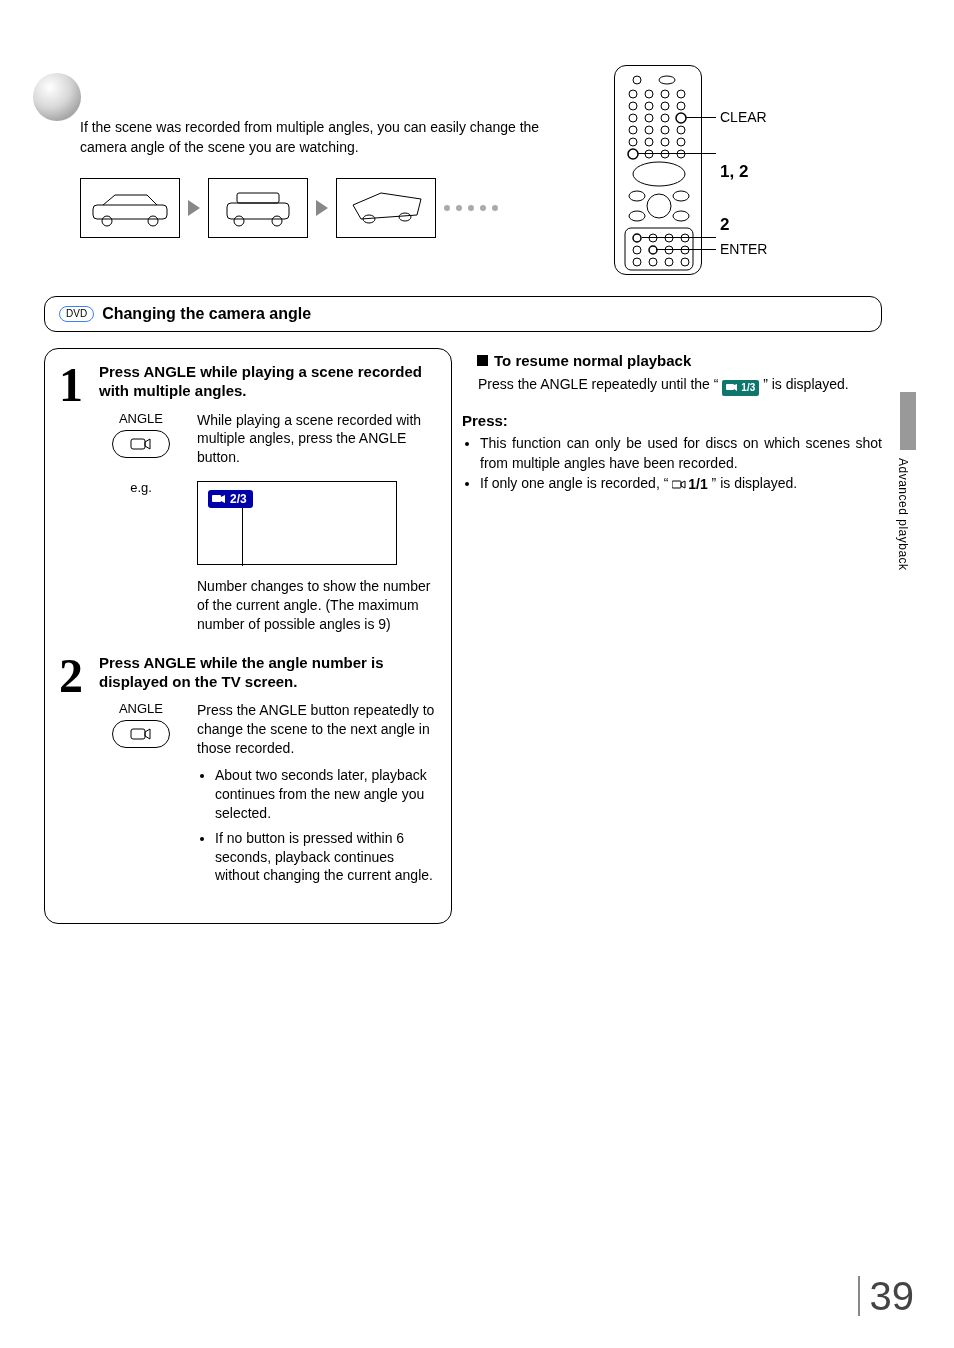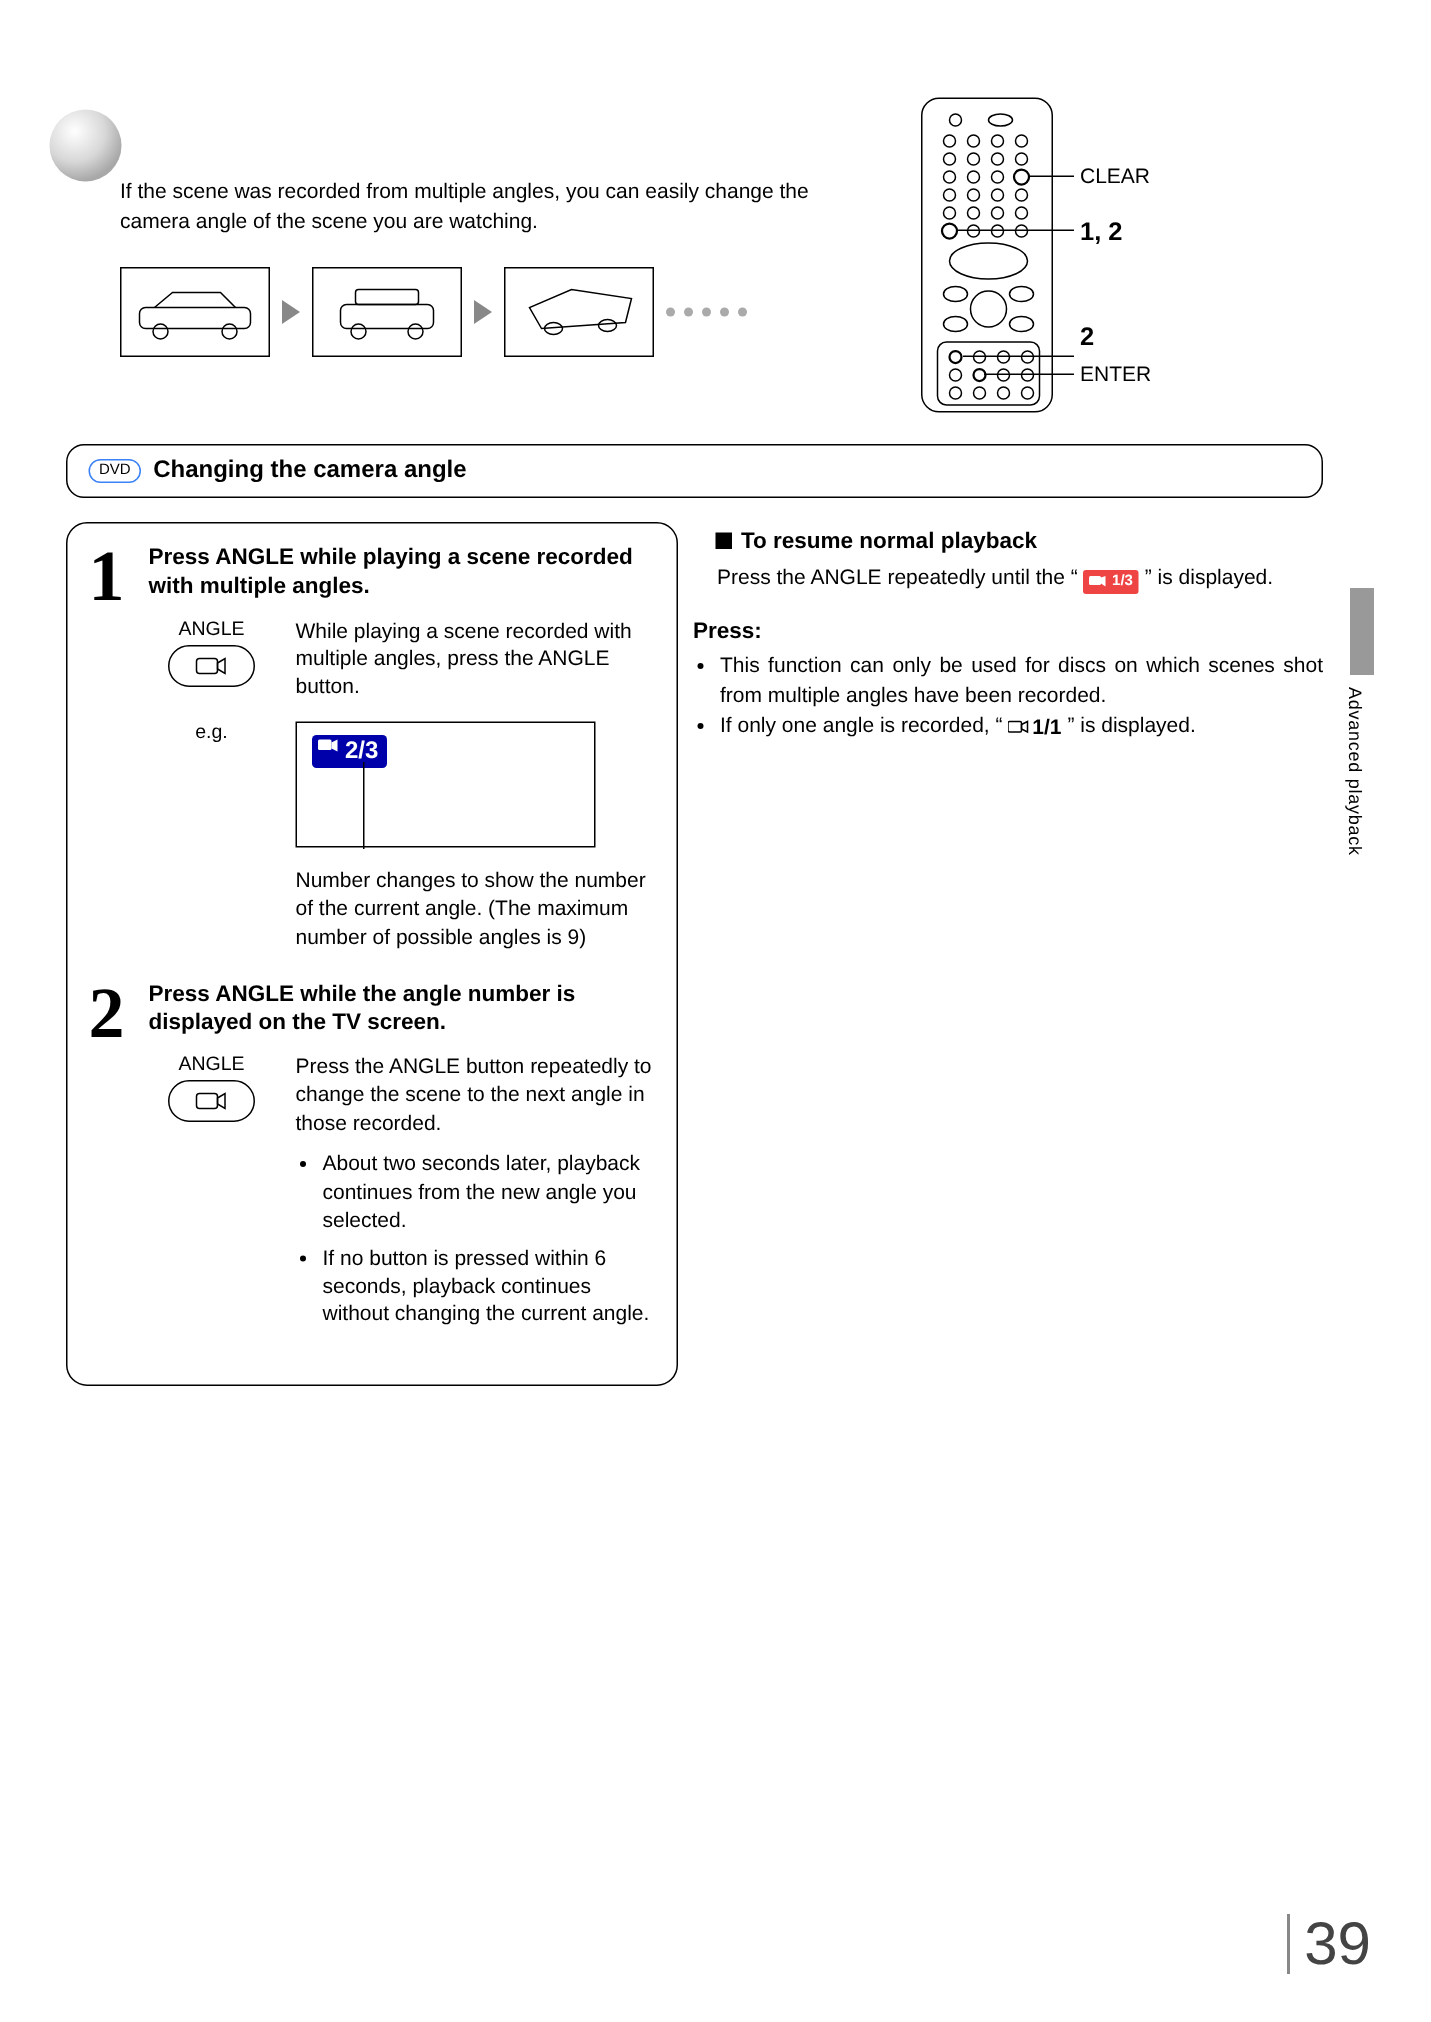--- a/index.html
+++ b/index.html
@@ -28,31 +28,31 @@
   .step-num { font-size: 48px; font-weight: 900; line-height: 0.9; font-family: "Times New Roman", serif; width: 34px; }
   .step-body { flex: 1; }
   .step-head { font-size: 15px; font-weight: bold; line-height: 1.25; }
   .step-row { display: flex; gap: 14px; margin-top: 10px; }
   .angle-btn-col { width: 84px; text-align: center; }
   .angle-btn-label { font-size: 13px; }
   .angle-btn { margin: 4px auto 0 auto; width: 58px; height: 28px; border: 1px solid #000; border-radius: 14px; display: flex; align-items: center; justify-content: center; }
   .step-desc { font-size: 14px; line-height: 1.35; }
   .eg { font-size: 13px; margin-top: 22px; }
   .osd-box { position: relative; width: 200px; height: 84px; border: 1px solid #000; margin-top: 0; }
-  .osd-chip { position: absolute; left: 10px; top: 8px; background: #00a; color: #fff; font-size: 16px; font-weight: bold; padding: 2px 6px 2px 4px; border-radius: 3px; display: inline-flex; gap: 4px; }
+  .osd-chip { position: absolute; left: 10px; top: 8px; background: #00a; color: #fff; font-size: 12px; font-weight: bold; padding: 2px 6px 2px 4px; border-radius: 3px; display: inline-flex; align-items: center; gap: 4px; }
   .osd-line { position: absolute; left: 44px; top: 26px; width: 1px; height: 58px; background: #000; }
   .osd-cap { font-size: 14px; line-height: 1.35; margin-top: 12px; }
   .step ul { list-style: disc; padding-left: 18px; margin-top: 8px; }
   .step ul li { font-size: 14px; line-height: 1.35; margin-bottom: 6px; }
 
   .right-col { position: absolute; left: 462px; top: 352px; width: 420px; }
   .sub-h { font-size: 15px; font-weight: bold; display: flex; align-items: center; gap: 6px; margin-left: 15px; }
   .sq { width: 11px; height: 11px; background: #000; display: inline-block; }
   .rp { font-size: 14px; line-height: 1.4; margin: 6px 0 0 16px; display: block; }
-  .inline-chip { display: inline-flex; vertical-align: -3px; background: #ef4444; color: #fff; font-size: 10px; font-weight: bold; padding: 1px 4px; border-radius: 2px; align-items: center; gap: 3px; }
+  .inline-chip { display: inline-flex; vertical-align: -3px; background: #0f766e; color: #fff; font-size: 10px; font-weight: bold; padding: 1px 4px; border-radius: 2px; align-items: center; gap: 3px; }
   .notes-h { font-size: 15px; font-weight: bold; margin-top: 16px; }
   .notes-list { list-style: disc; padding-left: 18px; margin-top: 4px; }
   .notes-list li { font-size: 14px; line-height: 1.45; text-align: justify; }
   .inline-angle { display: inline-flex; vertical-align: -2px; align-items: center; gap: 2px; font-size: 14px; font-weight: bold; }
 
   .side-tab { position: absolute; right: 34px; top: 392px; width: 24px; }
   .side-tab .bar { width: 16px; height: 58px; background: #999; margin-left: 4px; margin-bottom: 8px; }
   .side-tab .vtxt { writing-mode: vertical-rl; font-size: 12px; letter-spacing: 0.5px; }
 
   .pagenum { position: absolute; right: 40px; bottom: 32px; font-size: 40px; font-weight: 300; color: #444; border-left: 2px solid #888; padding-left: 10px; line-height: 1; }
@@ -163,21 +163,21 @@
           <circle cx="22" cy="196" r="4"></circle>
             <circle cx="38" cy="196" r="4"></circle>
             <circle cx="54" cy="196" r="4"></circle>
             <circle cx="70" cy="196" r="4"></circle>
         </g>
       </svg>
     </div>
     <div class="lbl-line" style="left:72px; top:52px; width:30px;"></div>
     <span class="rlabel" style="left:106px; top:44px;">CLEAR</span>
     <div class="lbl-line" style="left:24px; top:88px; width:78px;"></div>
-    <span class="rlabel b" style="left:106px; top:80px;text-align:right;">1, 2</span>
+    <span class="rlabel b" style="left:106px; top:97px;text-align:right;">1, 2</span>
     <div class="lbl-line" style="left:28px; top:172px; width:74px;"></div>
     <span class="rlabel b" style="left:106px; top:150px;">2</span>
     <div class="lbl-line" style="left:42px; top:184px; width:60px;"></div>
     <span class="rlabel" style="left:106px; top:176px;">ENTER</span>
   </div>
 
   <div class="section-title-box">
     <span class="dvd-badge">DVD</span>
     <span class="section-title">Changing the camera angle</span>
   </div>

